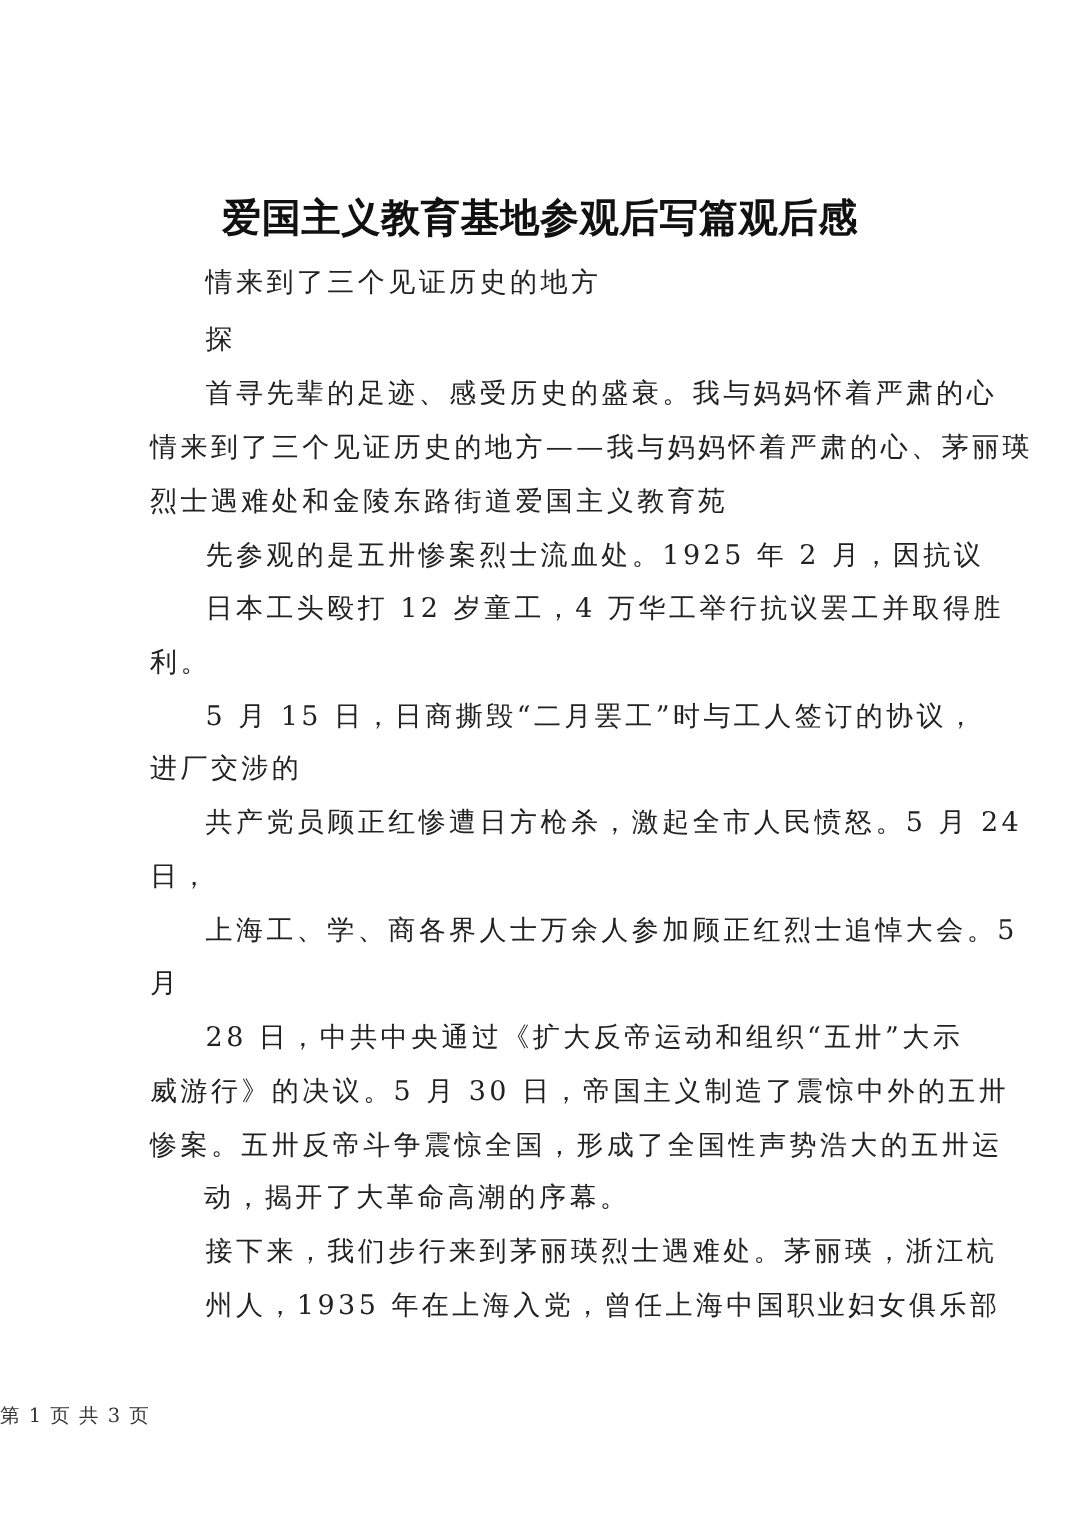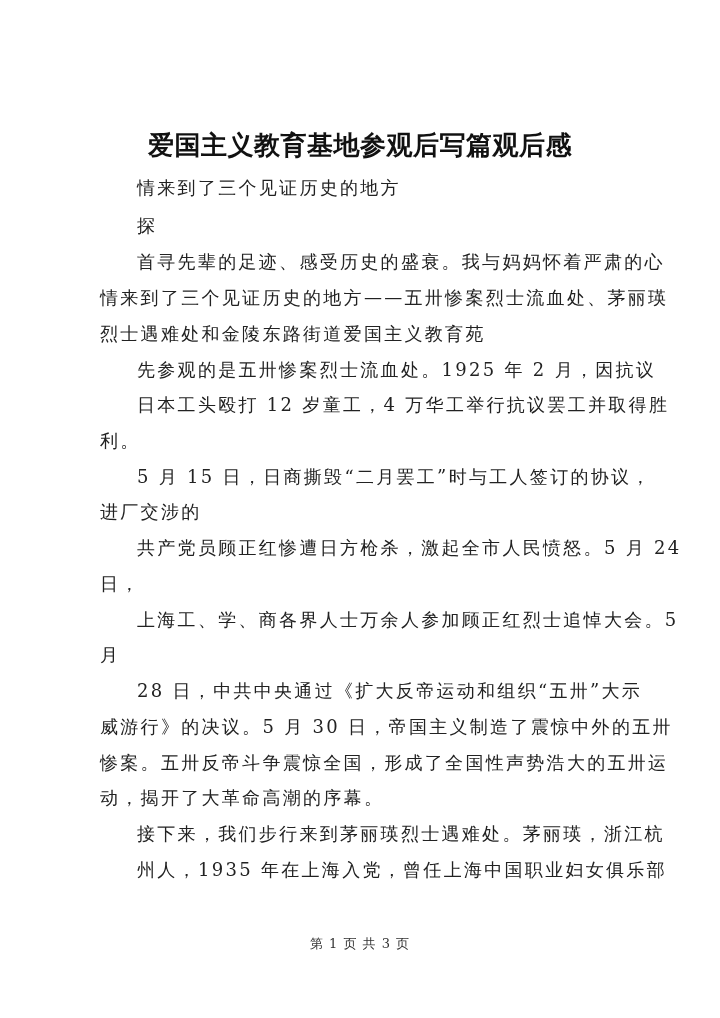--- a/index.html
+++ b/index.html
@@ -6,44 +6,44 @@
   body { width: 720px; height: 1018px; position: relative; overflow: hidden;
          font-family: "DejaVu Serif", "Liberation Serif", serif; color: #1a1a1a; }
   .page { position: absolute; left: 0; top: 0; width: 720px; height: 1018px; background: #fff; }
   .title { position: absolute; top: 128px; left: 0; width: 720px; text-align: center;
            font-family: "DejaVu Sans", "Liberation Sans", sans-serif; font-weight: bold;
            font-size: 26px; letter-spacing: 0.5px; color: #111; }
   .line { position: absolute; font-size: 18px; white-space: nowrap; color: #222;
           letter-spacing: 2.3px; }
   .ind { left: 137px; }
   .noind { left: 100px; }
-  .footer { position: absolute; top: 935px; left: 0; width: 720px; text-align: center;
+  .footer { position: absolute; top: 935px; left: 0; width: 720px; text-align: left;
             font-size: 13px; color: #333; letter-spacing: 1px; }
 </style>
 </head>
 <body>
 
 <div class="page">
   <div class="title">爱国主义教育基地参观后写篇观后感</div>
   <div id="body-lines">
       <div class="line ind" style="top: 176px;">情来到了三个见证历史的地方</div>
       <div class="line ind" style="top: 214px;">探</div>
       <div class="line ind" style="top: 250px;">首寻先辈的足迹、感受历史的盛衰。我与妈妈怀着严肃的心</div>
-      <div class="line noind" style="top: 286px;">情来到了三个见证历史的地方——五卅惨案烈士流血处、茅丽瑛</div>
+      <div class="line noind" style="top: 286px;">情来到了三个见证历史的地方——我与妈妈怀着严肃的心、茅丽瑛</div>
       <div class="line noind" style="top: 322px;">烈士遇难处和金陵东路街道爱国主义教育苑</div>
       <div class="line ind" style="top: 358px;">先参观的是五卅惨案烈士流血处。1925 年 2 月，因抗议</div>
       <div class="line ind" style="top: 393px;">日本工头殴打 12 岁童工，4 万华工举行抗议罢工并取得胜</div>
       <div class="line noind" style="top: 429px;">利。</div>
       <div class="line ind" style="top: 465px; text-align: right;">5 月 15 日，日商撕毁“二月罢工”时与工人签订的协议，</div>
       <div class="line noind" style="top: 500px;">进厂交涉的</div>
       <div class="line ind" style="top: 536px;">共产党员顾正红惨遭日方枪杀，激起全市人民愤怒。5 月 24</div>
       <div class="line noind" style="top: 572px;">日，</div>
       <div class="line ind" style="top: 608px;">上海工、学、商各界人士万余人参加顾正红烈士追悼大会。5</div>
       <div class="line noind" style="top: 643px;">月</div>
       <div class="line ind" style="top: 679px;">28 日，中共中央通过《扩大反帝运动和组织“五卅”大示</div>
       <div class="line noind" style="top: 715px;">威游行》的决议。5 月 30 日，帝国主义制造了震惊中外的五卅</div>
       <div class="line noind" style="top: 751px;">惨案。五卅反帝斗争震惊全国，形成了全国性声势浩大的五卅运</div>
-      <div class="line noind" style="top: 786px;">动，揭开了大革命高潮的序幕。</div>
+      <div class="line noind" style="top: 786px; margin-left: 36px;">动，揭开了大革命高潮的序幕。</div>
       <div class="line ind" style="top: 822px; text-align: center;">接下来，我们步行来到茅丽瑛烈士遇难处。茅丽瑛，浙江杭</div>
       <div class="line ind" style="top: 858px;">州人，1935 年在上海入党，曾任上海中国职业妇女俱乐部</div>
     </div>
   <div class="footer">第 1 页  共 3 页</div>
 </div>
 
 </body></html>

